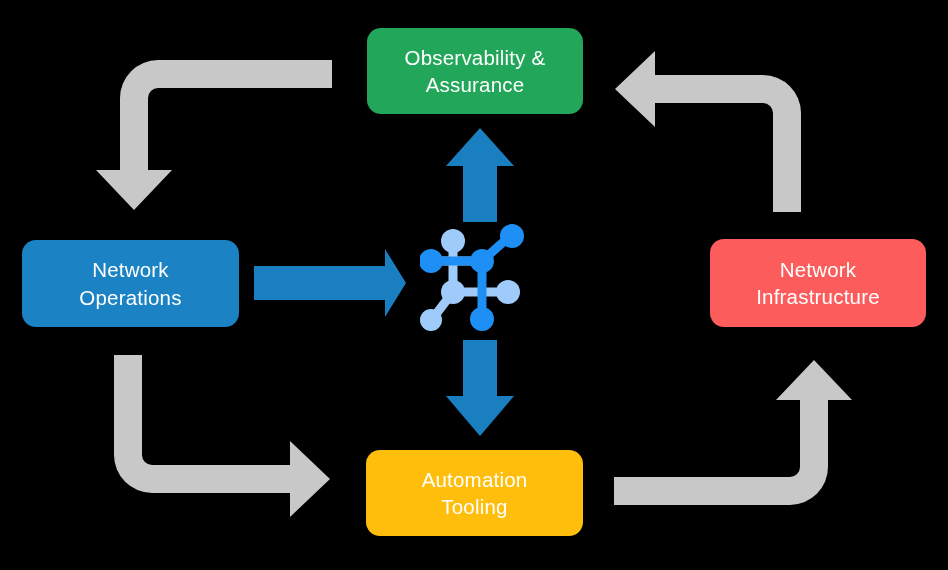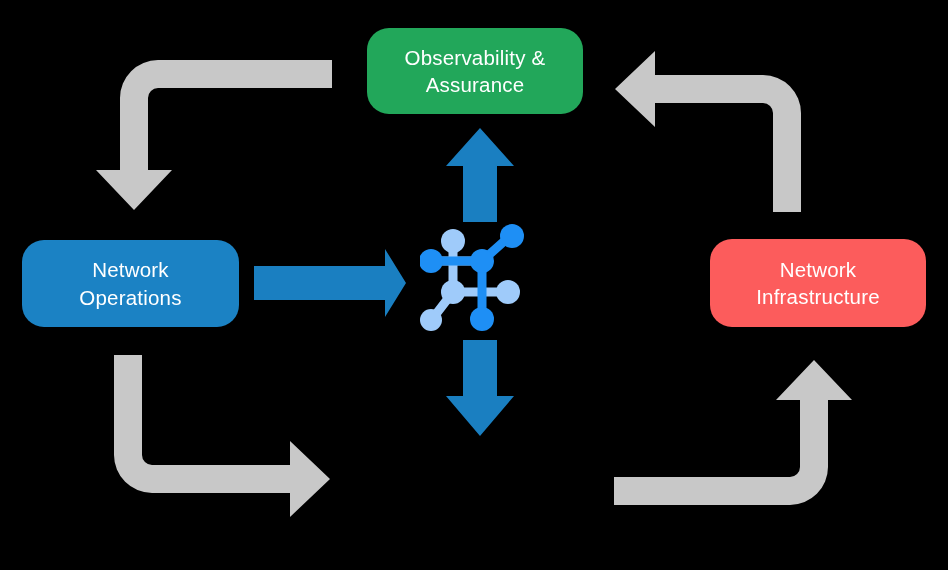--- a/index.html
+++ b/index.html
@@ -18,21 +18,21 @@
     width: 948px;
     height: 570px;
     background: #000000;
   }
   .node-box {
     position: absolute;
     display: flex;
     align-items: center;
     justify-content: center;
     text-align: center;
-    border-radius: 22px;
+    border-radius: 14px;
     color: #ffffff;
     font-size: 20.5px;
     line-height: 1.34;
     font-weight: 400;
     letter-spacing: 0.2px;
     box-sizing: border-box;
     padding: 4px 10px;
     white-space: pre-line;
   }
   #box-observability {
@@ -198,14 +198,16 @@
 
   <div class="node-box" id="box-observability">Observability &amp;
 Assurance</div>
 
   <div class="node-box" id="box-network-operations">Network
 Operations</div>
 
   <div class="node-box" id="box-network-infrastructure">Network
 Infrastructure</div>
 
+  <div class="node-box" id="box-automation-tooling">Automation
+Tooling</div>
 
 </div>
 
 </body></html>

